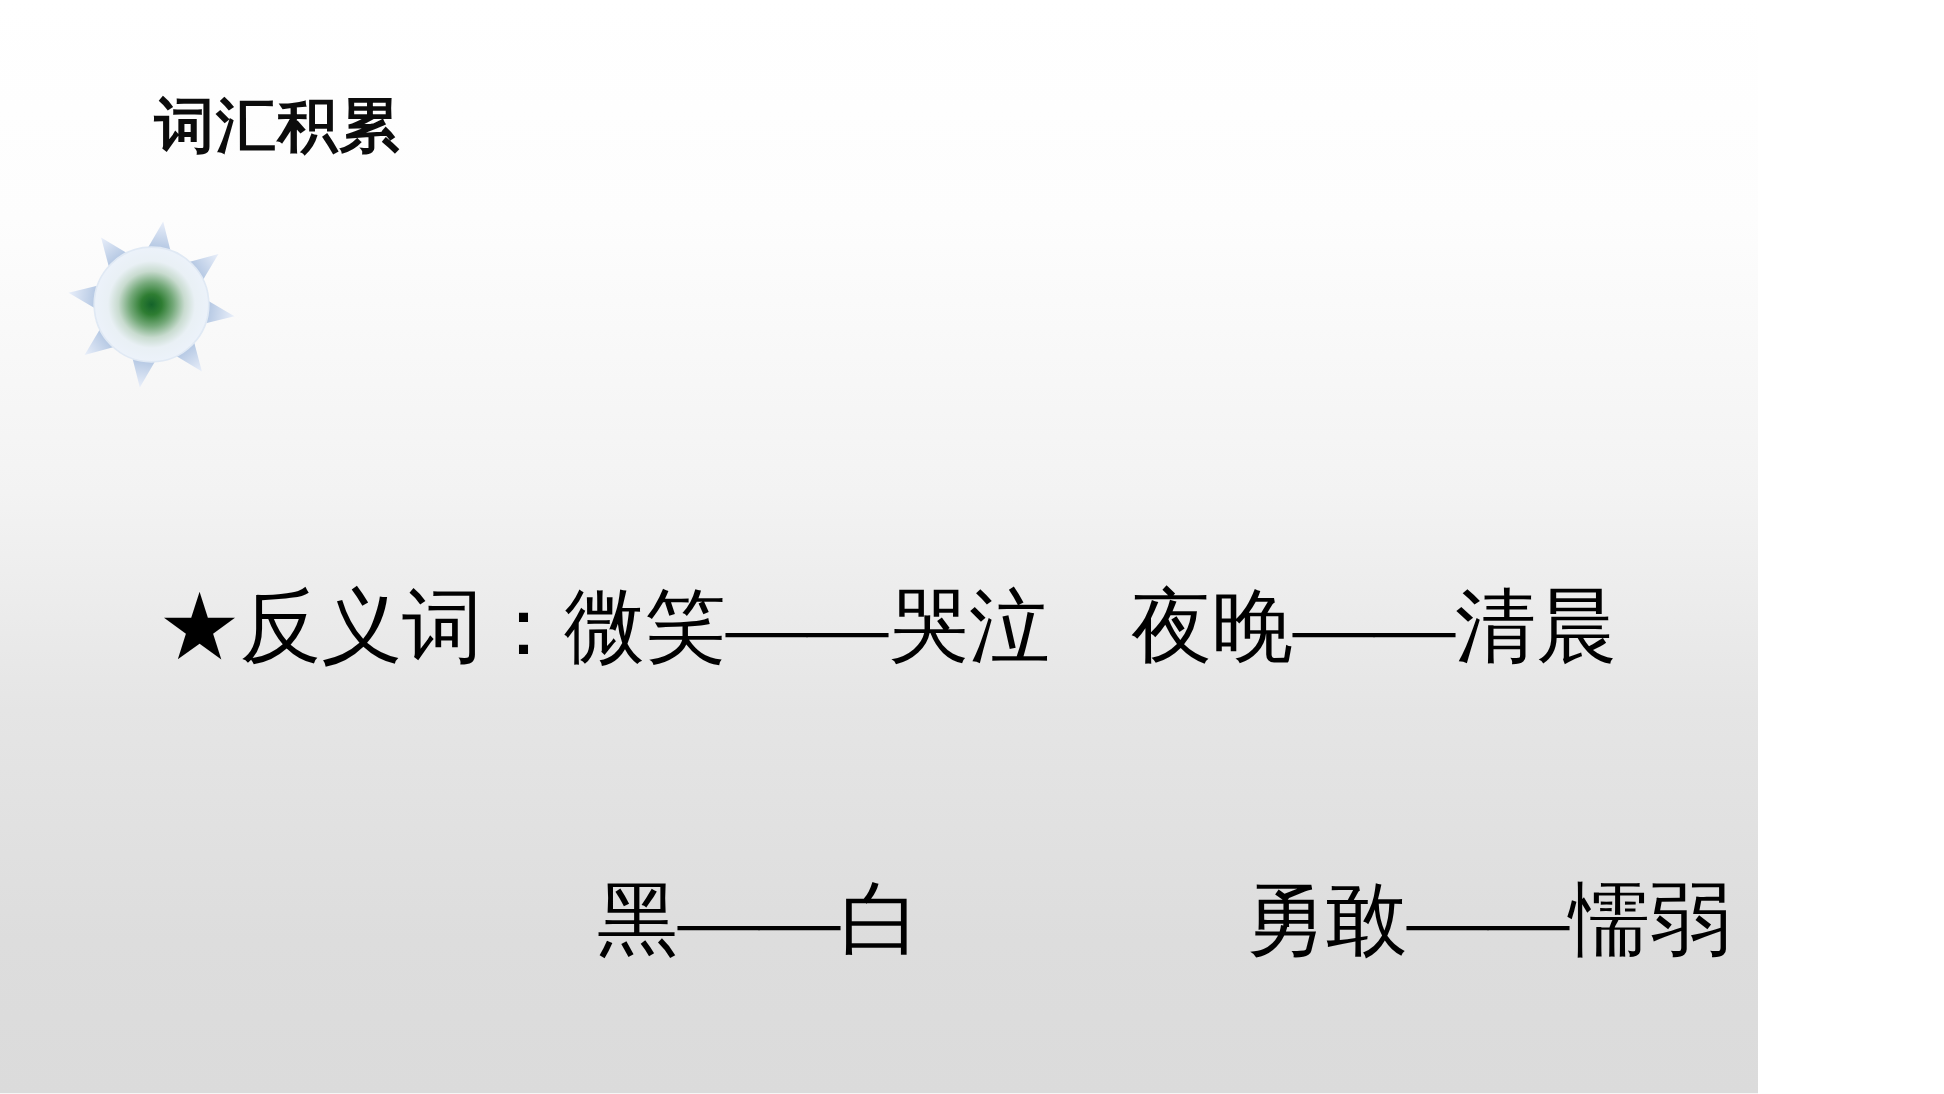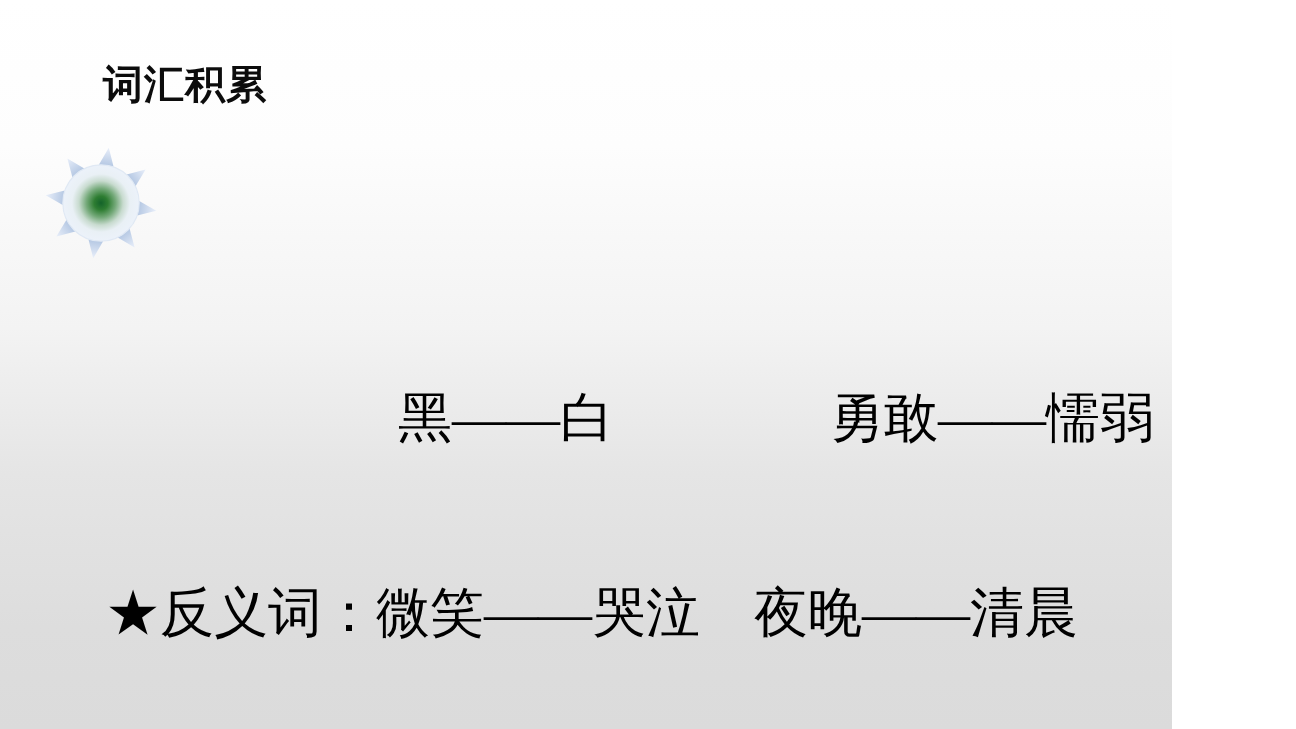--- a/index.html
+++ b/index.html
@@ -99,22 +99,22 @@
         <polygon points="50,1 43.5,17 56.5,17" transform="rotate(233 50 50)"></polygon>
         <polygon points="50,1 43.5,17 56.5,17" transform="rotate(278 50 50)"></polygon>
         <polygon points="50,1 43.5,17 56.5,17" transform="rotate(323 50 50)"></polygon>
       </g>
       <circle cx="50" cy="50" r="33.5" fill="url(#sunCore)" stroke="#e0e9f4" stroke-width="1"></circle>
     </svg>
   </div>
 
 
   <div class="body-text">
+    <div class="text-line line-1">★反义词：微笑——哭泣　夜晚——清晨</div>
     <div class="text-line line-2">黑——白　　　　勇敢——懦弱</div>
-    <div class="text-line line-1">★反义词：微笑——哭泣　夜晚——清晨</div>
     
     
     
     
     
   </div>
 
 </div>
 
 </body></html>

